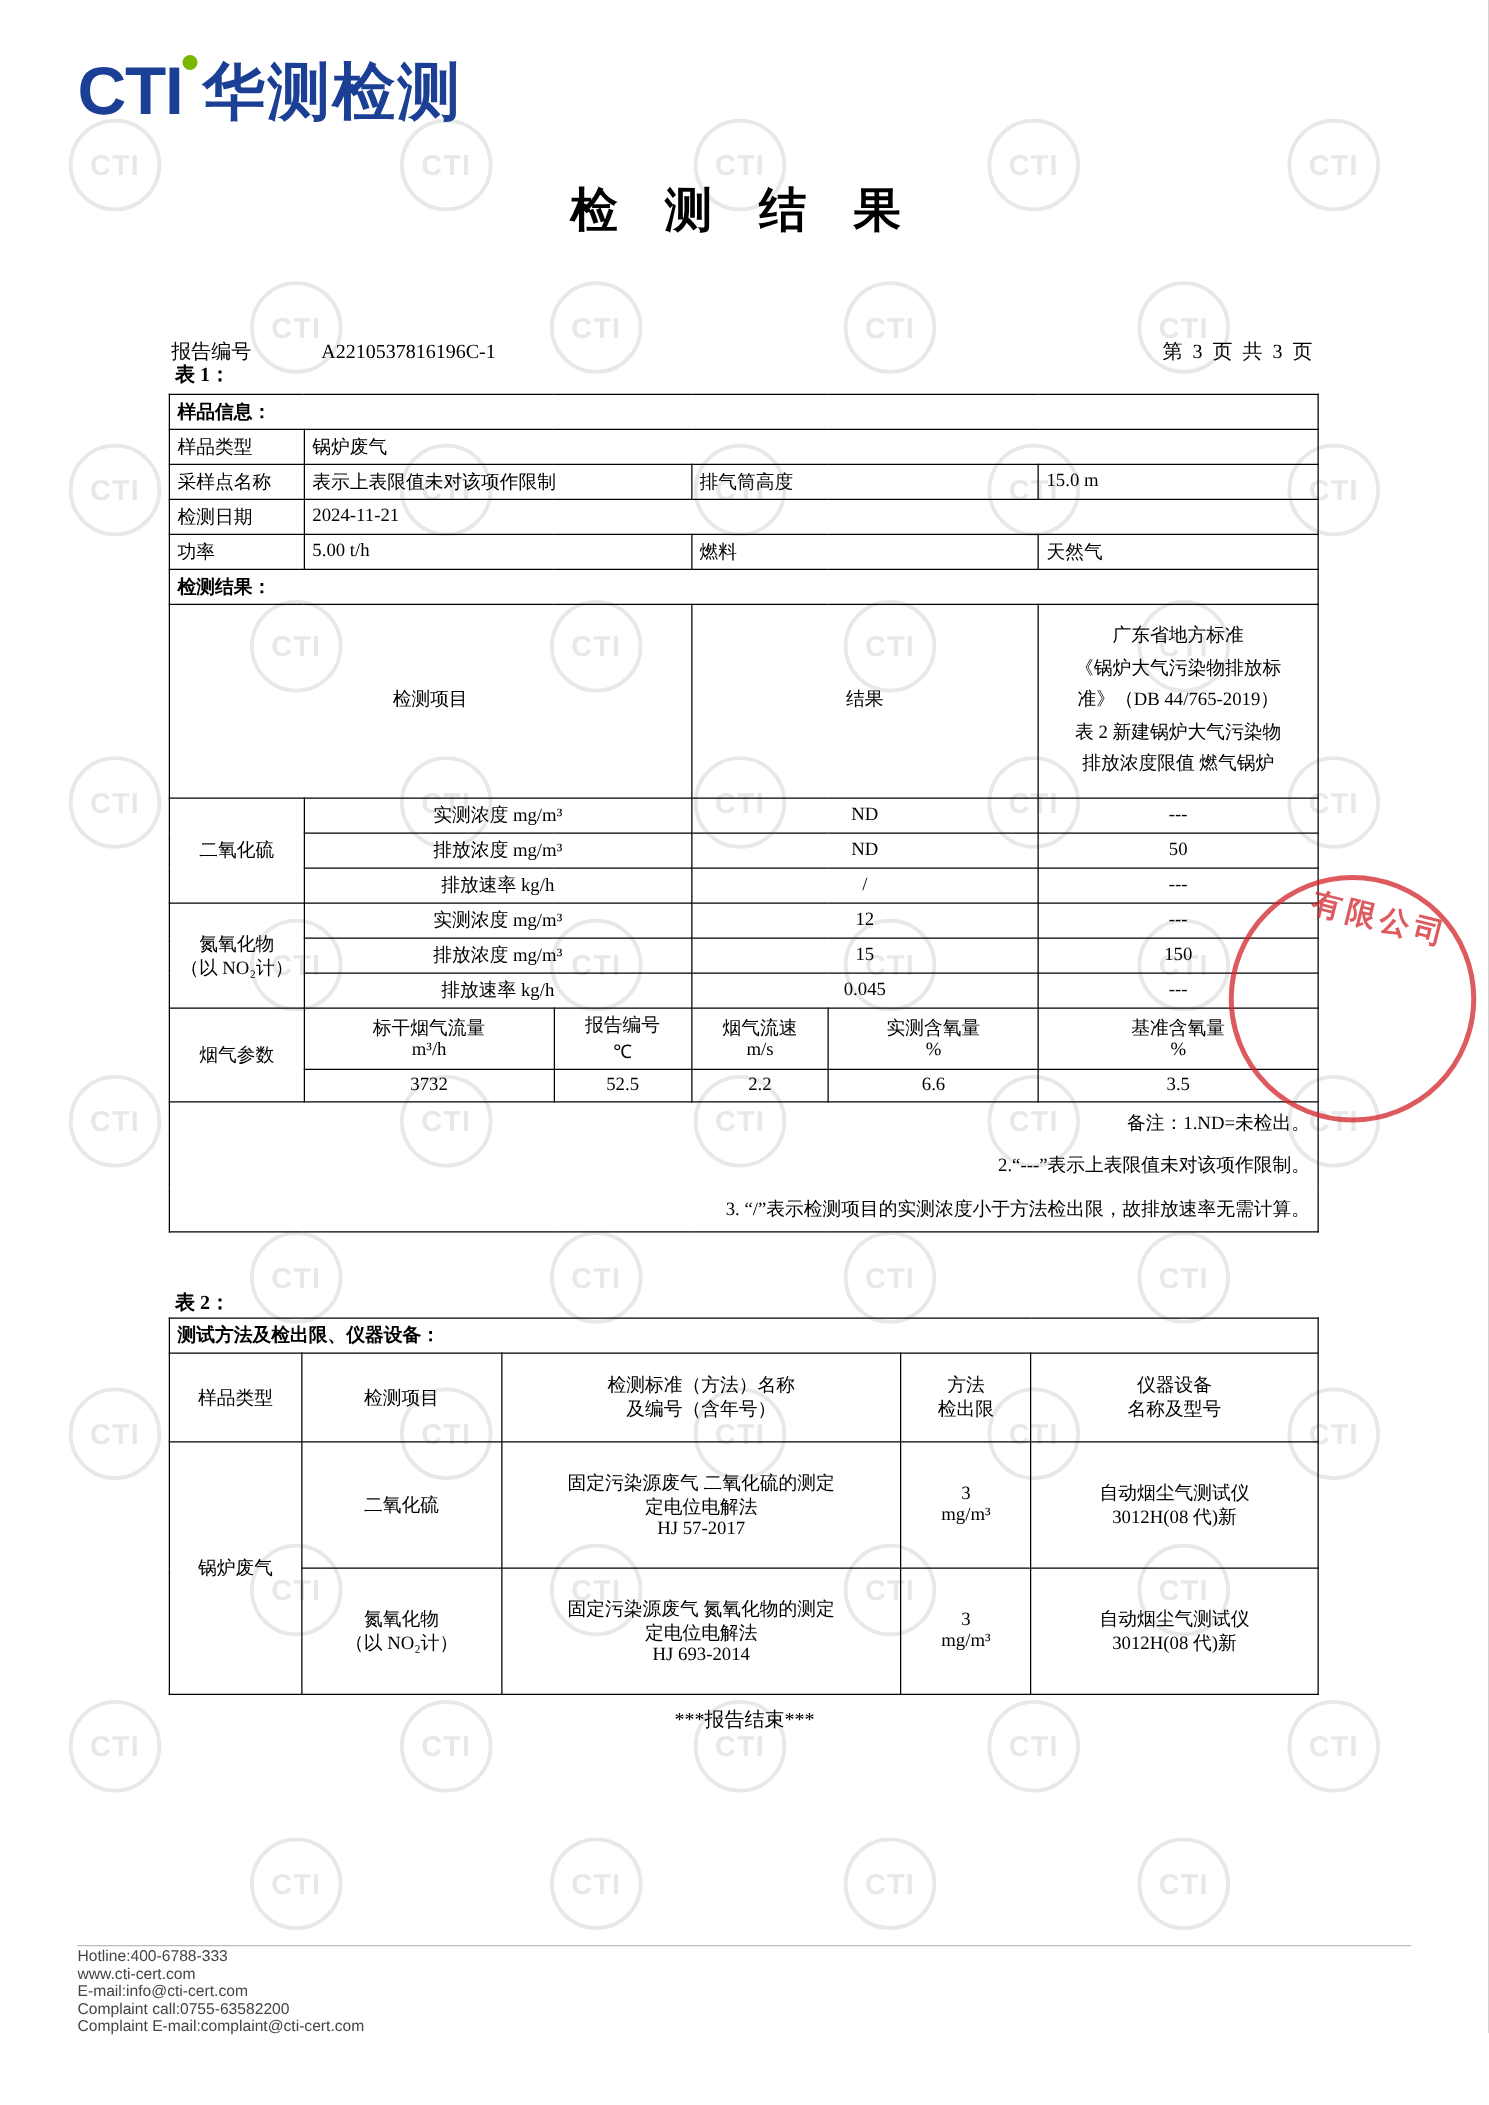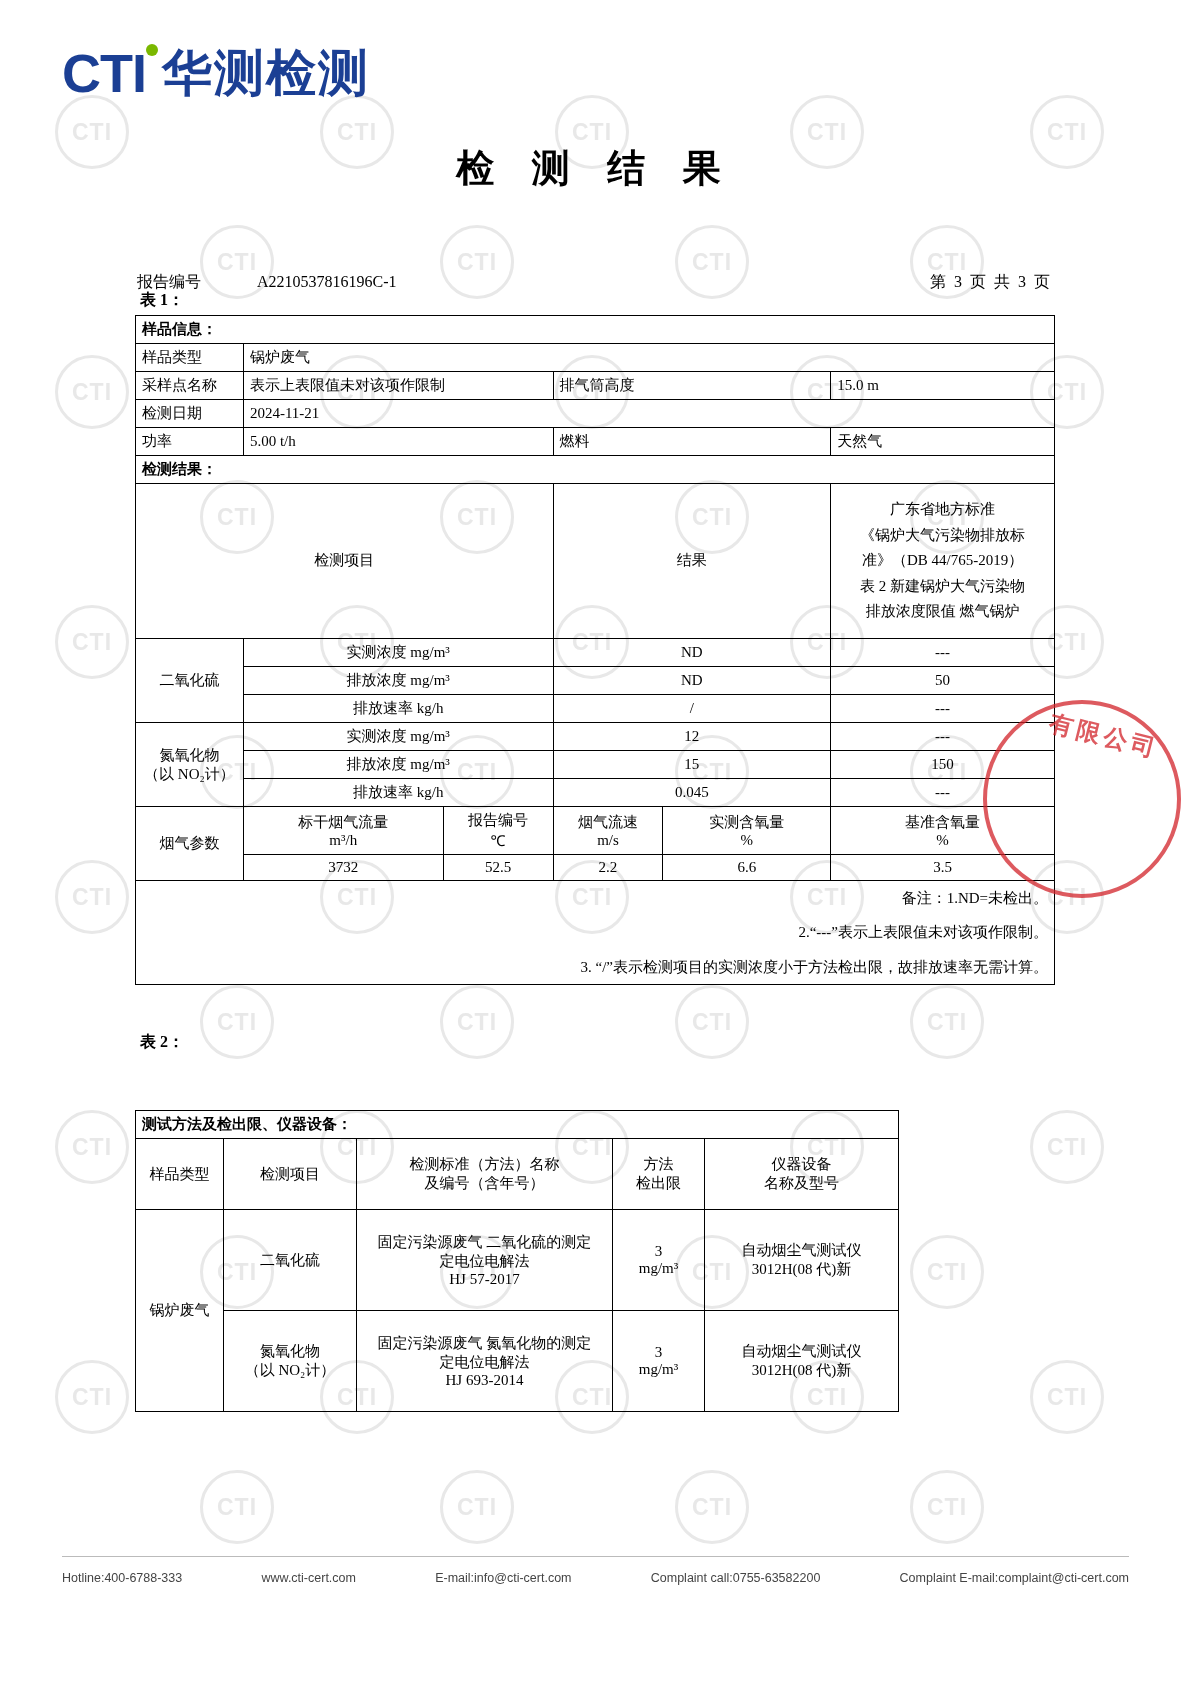--- a/index.html
+++ b/index.html
@@ -117,21 +117,21 @@
     font-size: 15px;
     background: transparent;
   }
   table.doc td {
     border: 1px solid #000;
     padding: 4px 6px;
     vertical-align: middle;
     background: transparent;
   }
   .t1 { left: 135px; top: 315px; width: 920px; }
-  .t2 { left: 135px; top: 1110px; width: 764px; }
+  .t2 { left: 135px; top: 1054px; width: 920px; }
 
   .bold { font-weight: bold; }
   .center { text-align: center; }
   .left { text-align: left; }
   .note-line { line-height: 1.75; font-size: 15px; text-align: right; }
   .hdr-cell { font-size: 15px; line-height: 1.7; }
 
   .end-note {
     position: absolute;
     top: 1366px;
@@ -169,27 +169,28 @@
     line-height: 1.15;
     text-align: center;
   }
   
   .footer {
     position: absolute;
     left: 62px;
     right: 62px;
     top: 1556px;
     border-top: 1px solid #bbb;
-    padding-top: 14px;
+    padding-top: 1px;
     z-index: 3;
     display: flex;
     justify-content: space-between;
     font-family: "Liberation Sans", sans-serif;
     font-size: 12.5px;
     color: #444;
+    flex-direction: column;
   }
   .footer span { white-space: nowrap; }
 </style>
 </head>
 <body>
 
 <div class="page">
 
   <div class="watermarks" id="wm-layer">
       <div class="wm" style="left: 55px; top: 95px;">CTI</div>
@@ -460,20 +461,21 @@
           <div>mg/m³</div>
         </td>
         <td class="center">
           <div>自动烟尘气测试仪</div>
           <div>3012H(08 代)新</div>
         </td>
       </tr>
     </tbody>
   </table>
 
+  <div class="end-note">***报告结束***</div>
 
   <div class="stamp">
     <div class="stamp-text">有限公司</div>
   </div>
 
   <div class="footer">
     <span>Hotline:400-6788-333</span>
     <span>www.cti-cert.com</span>
     <span>E-mail:info@cti-cert.com</span>
     <span>Complaint call:0755-63582200</span>

